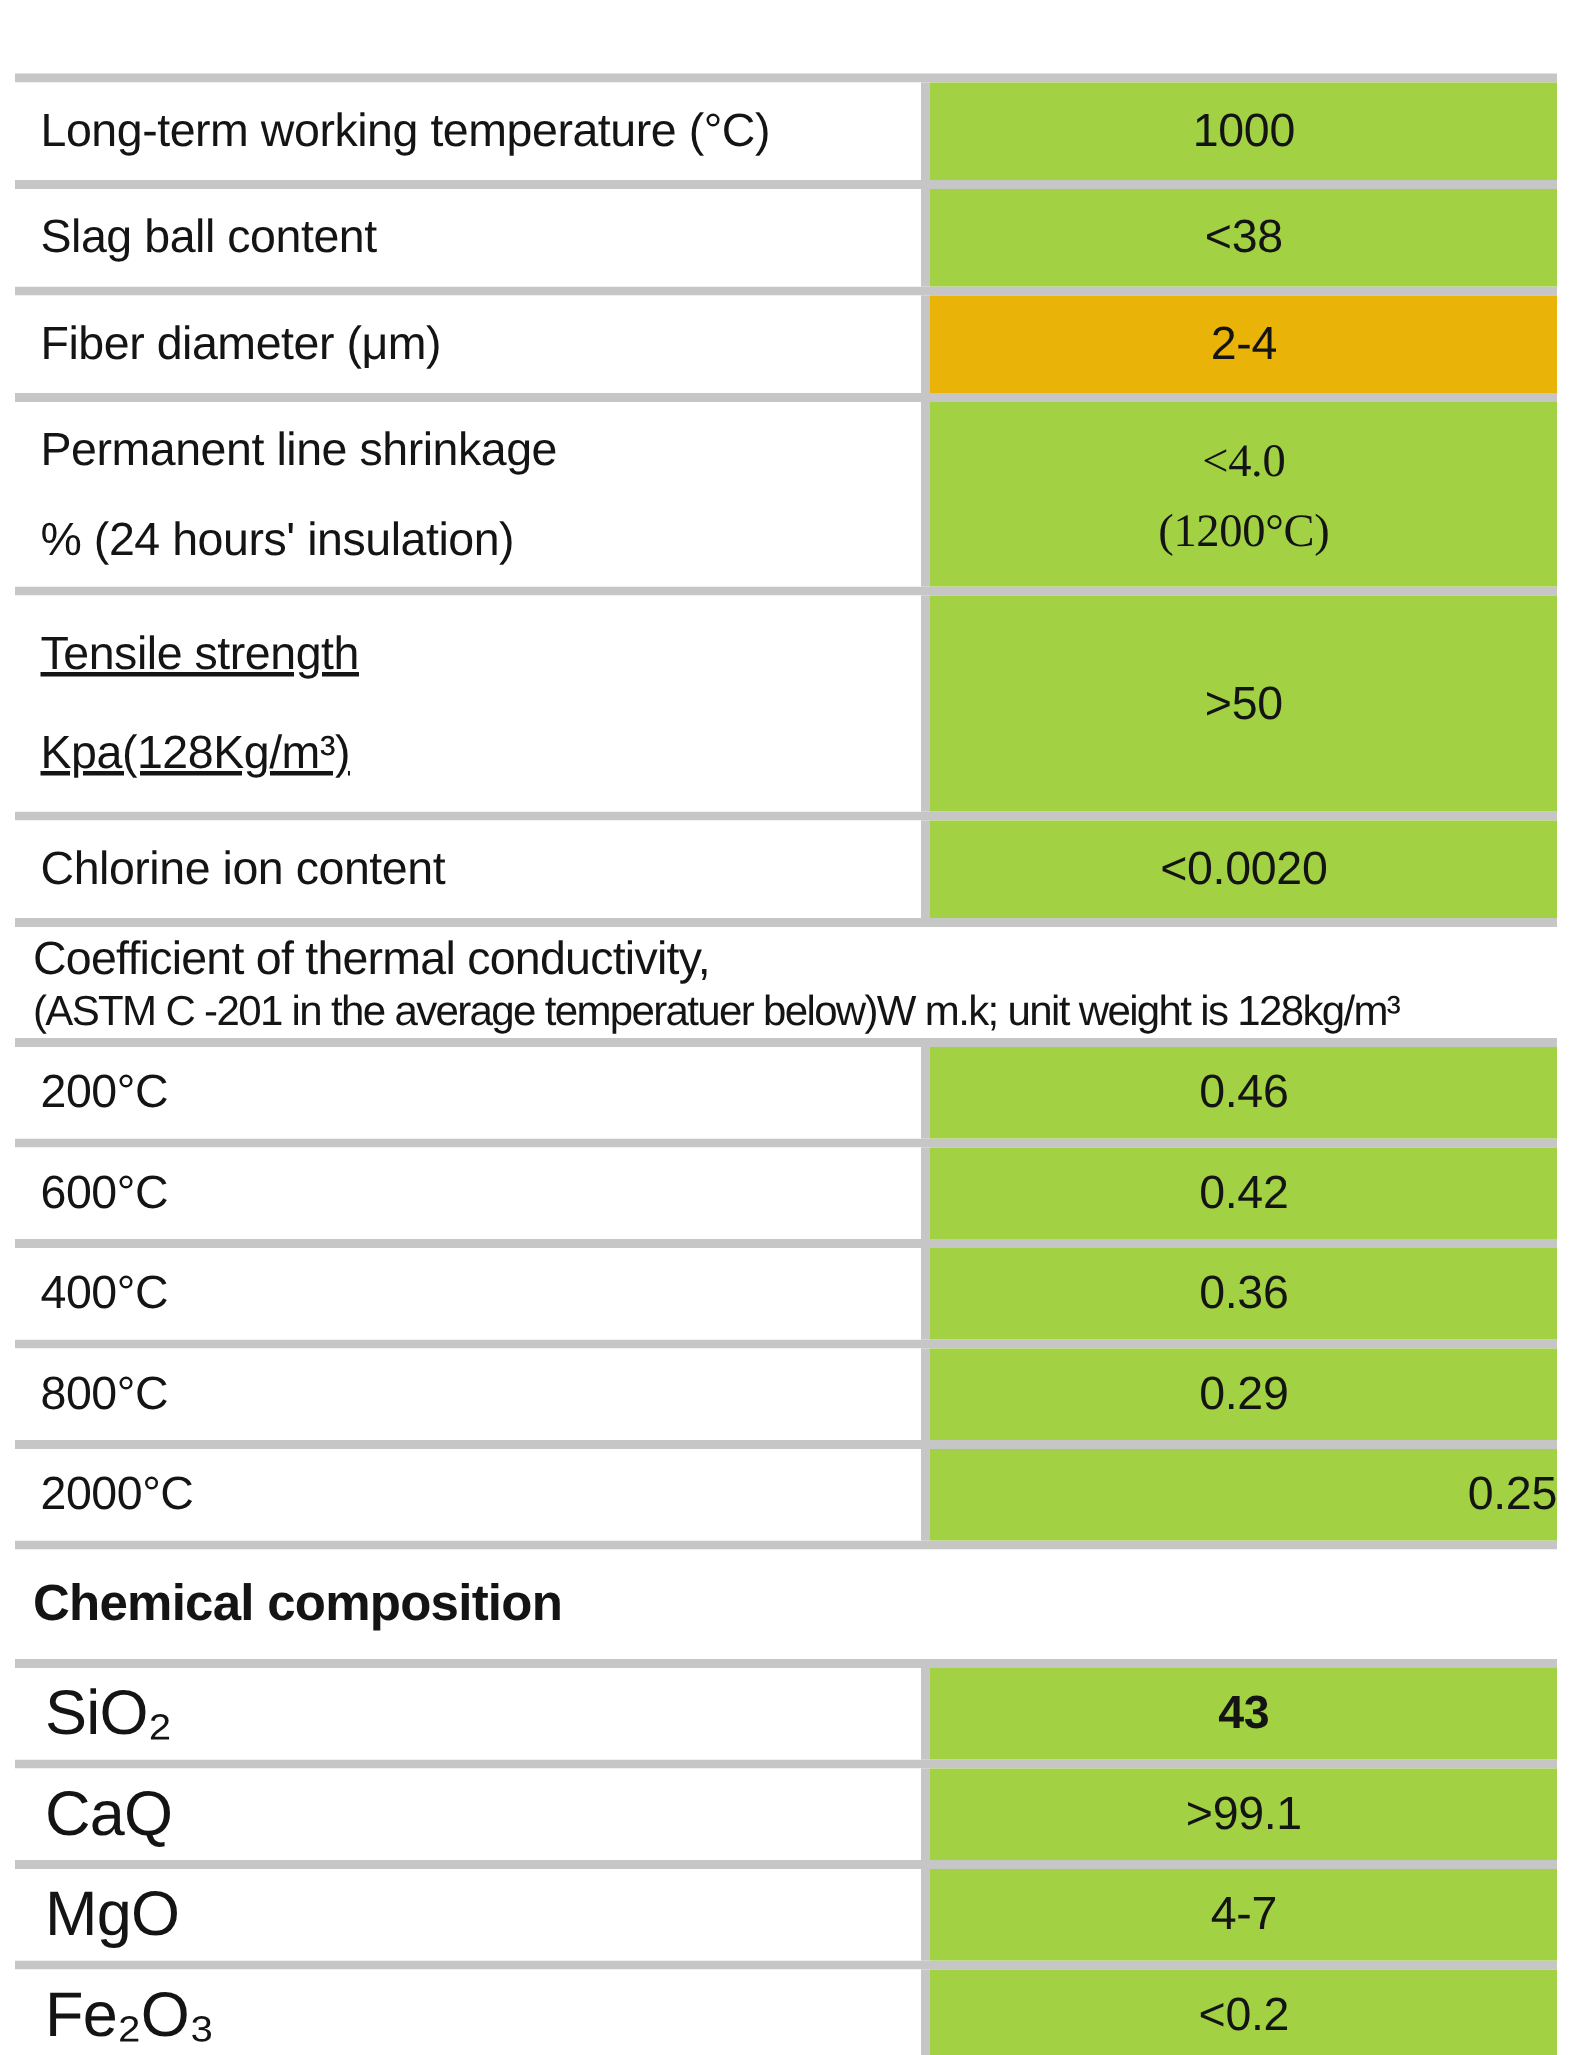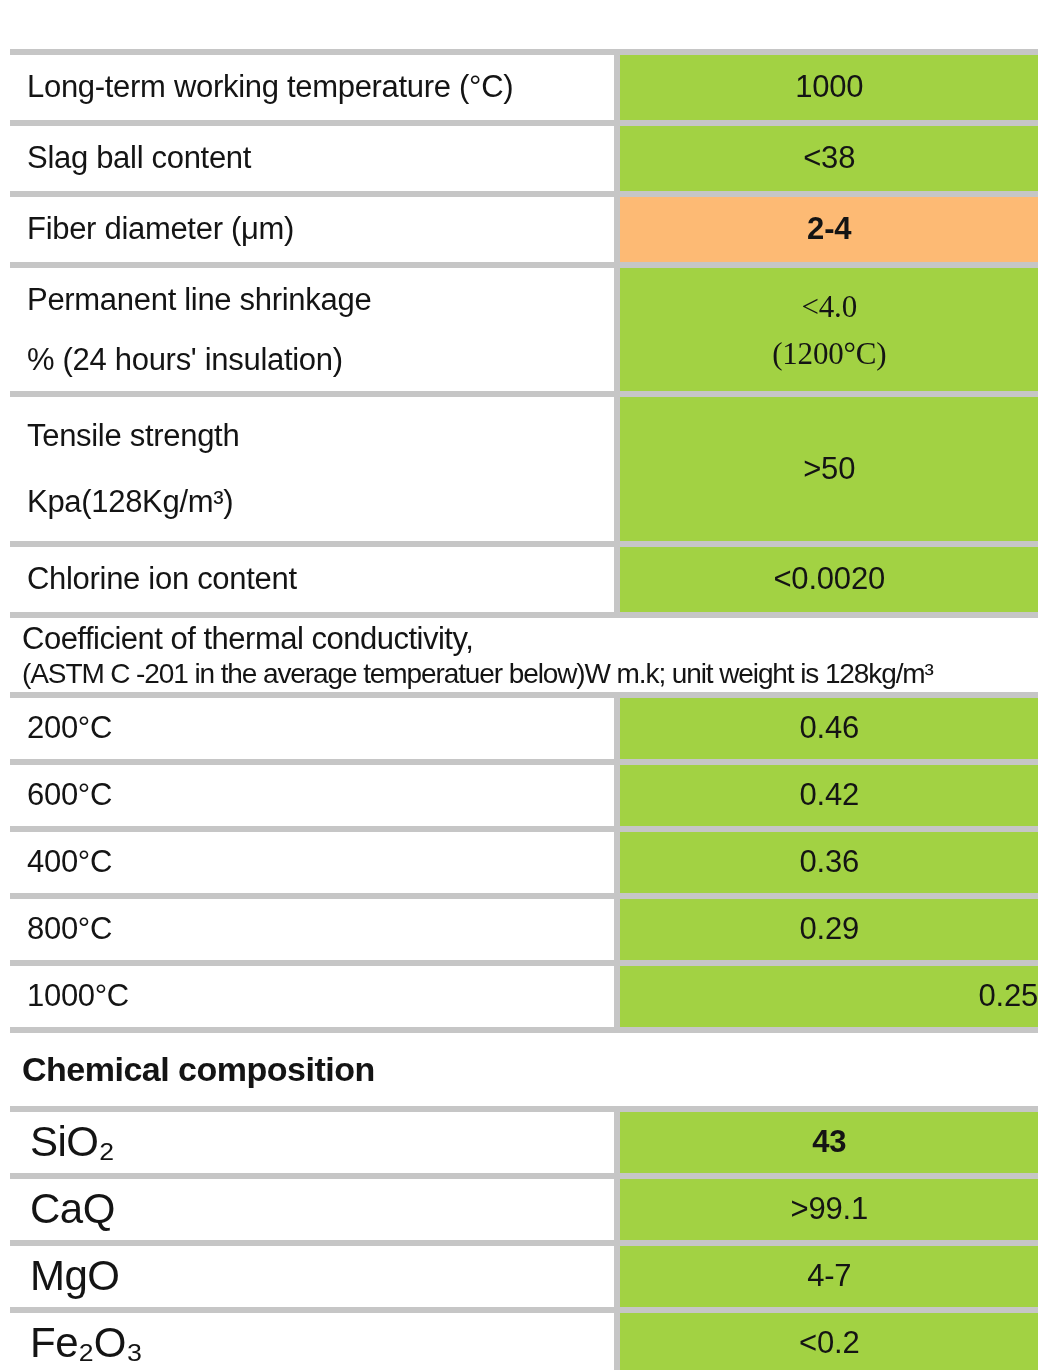--- a/index.html
+++ b/index.html
@@ -30,21 +30,21 @@
     display:flex; flex-direction:column; justify-content:center; align-items:center;
     text-align:center;
     font-size:31px; line-height:1.32;
     letter-spacing:-0.2px;
   }
   .h65{ height:65px; }
   .h123{ height:123px; }
   .h144{ height:144px; }
   .h61{ height:61px; }
   .two-line-a .lbl-line{ line-height:60px; }
-  .two-line-b .lbl-line{ line-height:66px; }
+  .two-line-b .lbl-line{ line-height:66px;text-decoration:underline; }
   .val-line{ line-height:47px; }
   .cond-header{
     height:74px; box-sizing:border-box;
     background:#ffffff;
     padding:3px 0 0 12px;
     overflow:hidden;
   }
   .cond-title{
     font-size:31px; line-height:36px; letter-spacing:-0.5px;
     white-space:nowrap;
@@ -93,21 +93,21 @@
       <span>&lt;38</span>
     </div>
   </div>
   <div class="hline" style="background: rgb(198, 198, 198);"></div>
 
   <div class="row h65">
     <div class="cell-label">
       <span class="lbl-line">Fiber diameter (μm)</span>
     </div>
     <div class="vline" style="background: rgb(198, 198, 198);"></div>
-    <div class="cell-value green-bg" style="background: #fdba74; font-weight: bold;">
+    <div class="cell-value green-bg" style="background: #eab308;">
       <span>2-4</span>
     </div>
   </div>
   <div class="hline" style="background: rgb(198, 198, 198);"></div>
 
   <div class="row h123 two-line-a">
     <div class="cell-label">
       <span class="lbl-line">Permanent line shrinkage</span>
       <span class="lbl-line">% (24 hours' insulation)</span>
     </div>
@@ -187,21 +187,21 @@
     </div>
     <div class="vline" style="background: rgb(198, 198, 198);"></div>
     <div class="cell-value green-bg" style="background: rgb(162, 210, 67);">
       <span>0.29</span>
     </div>
   </div>
   <div class="hline" style="background: rgb(198, 198, 198);"></div>
 
   <div class="row h61">
     <div class="cell-label">
-      <span class="lbl-line">1000°C</span>
+      <span class="lbl-line">2000°C</span>
     </div>
     <div class="vline" style="background: rgb(198, 198, 198);"></div>
     <div class="cell-value green-bg" style="background: rgb(162, 210, 67); align-items: flex-end;">
       <span>0.25</span>
     </div>
   </div>
   <div class="hline" style="background: rgb(198, 198, 198);"></div>
 
   <div class="chem-header">
     <span class="chem-title">Chemical composition</span>

